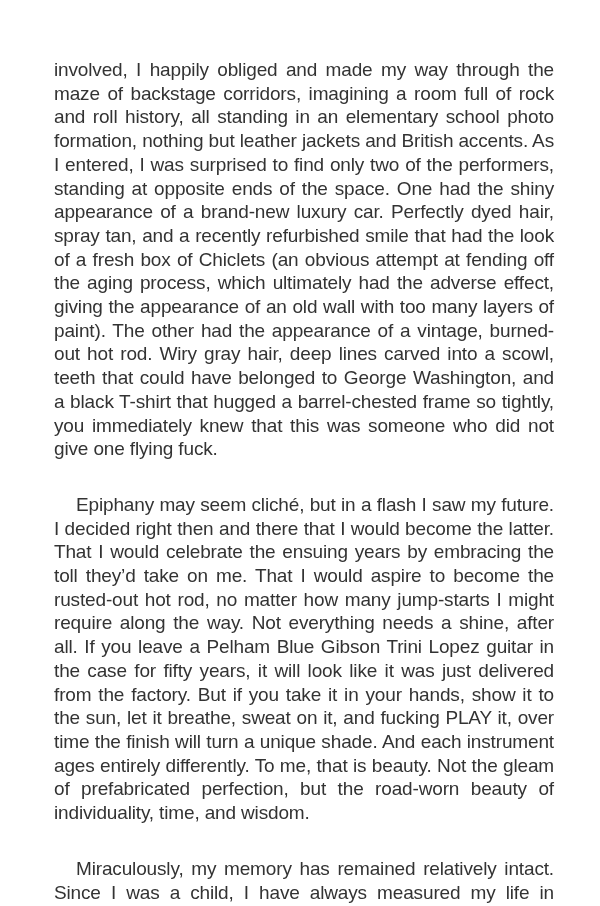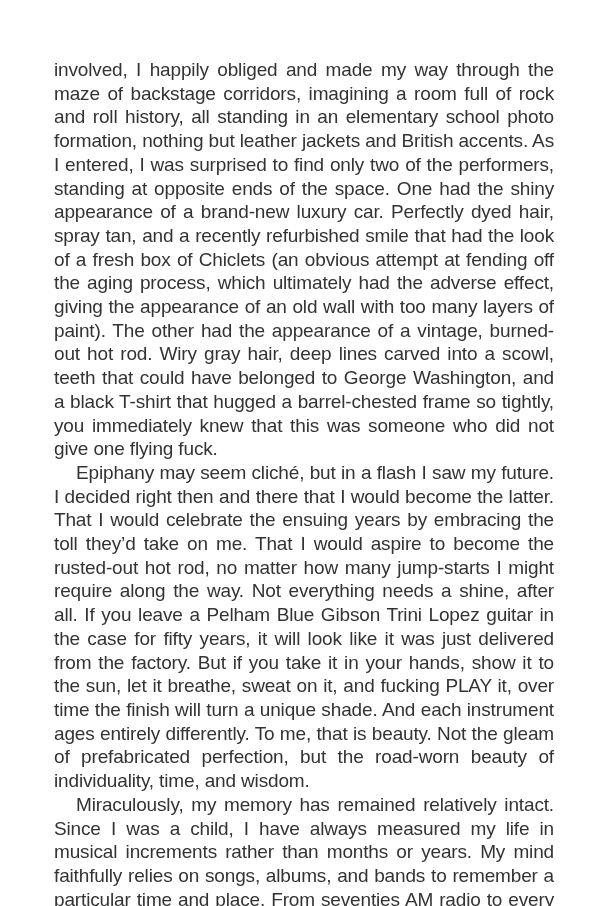--- a/index.html
+++ b/index.html
@@ -26,20 +26,21 @@
     color: var(--text-color, #333333);
     text-align: justify;
   }
   .text-block p {
     margin: 0;
     padding: 0;
     hyphens: none;
   }
   .text-block p.indent {
     text-indent: 22px;
+    margin-top: 32px;
   }
   .watermark {
     position: absolute;
     right: 7px;
     top: 935px;
     font-family: "Liberation Sans", "DejaVu Sans", sans-serif;
     font-size: 8px;
     letter-spacing: 0.2px;
     color: var(--watermark-color, #b6bcc3);
   }

